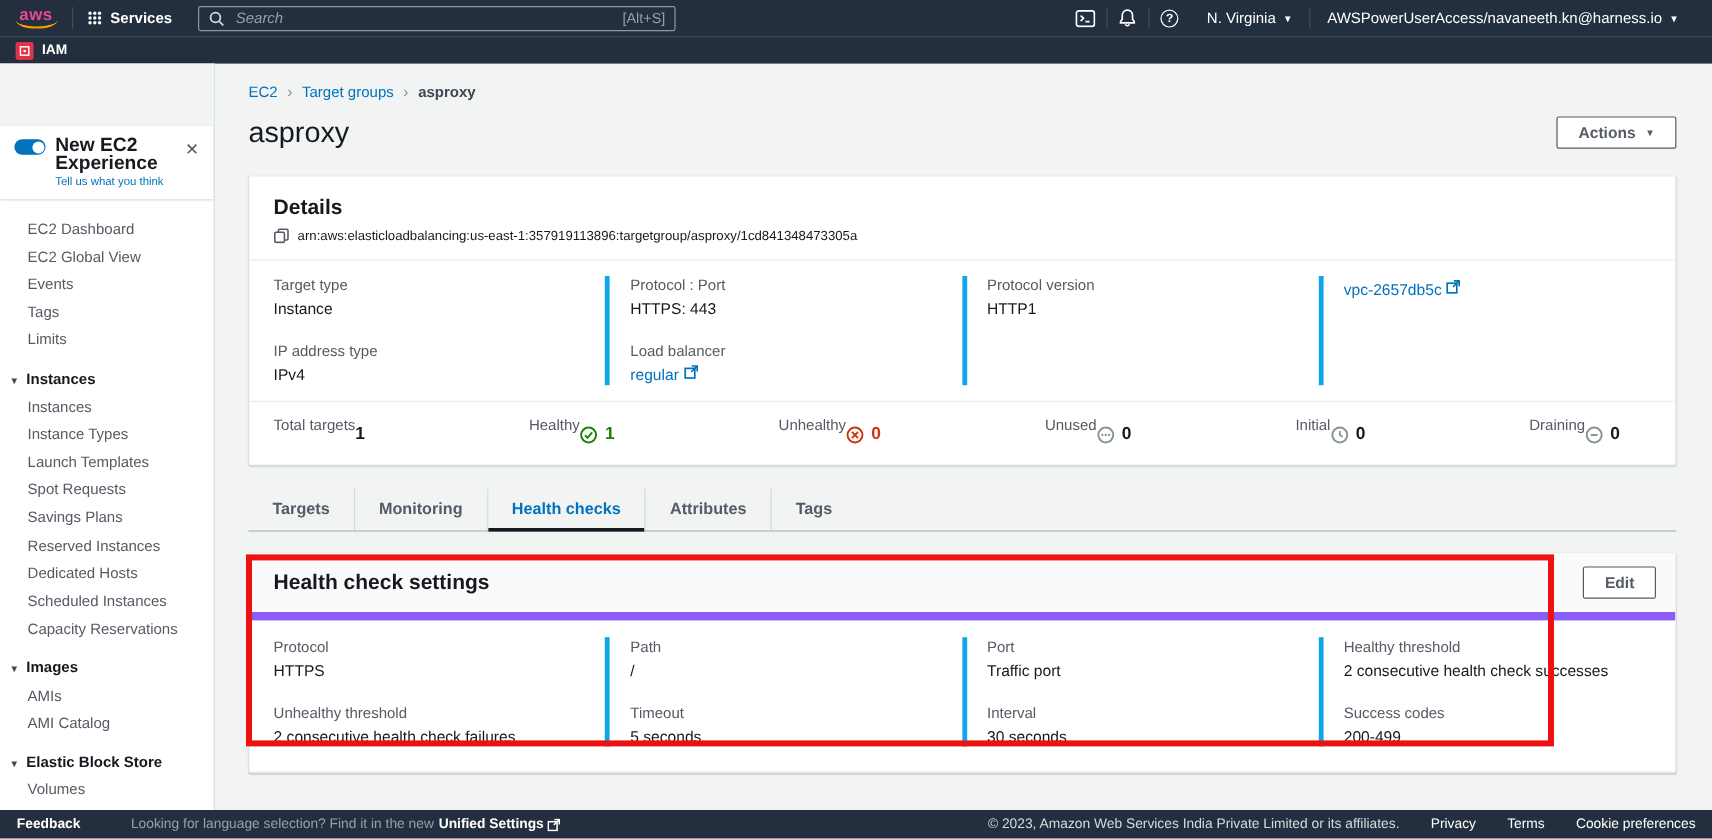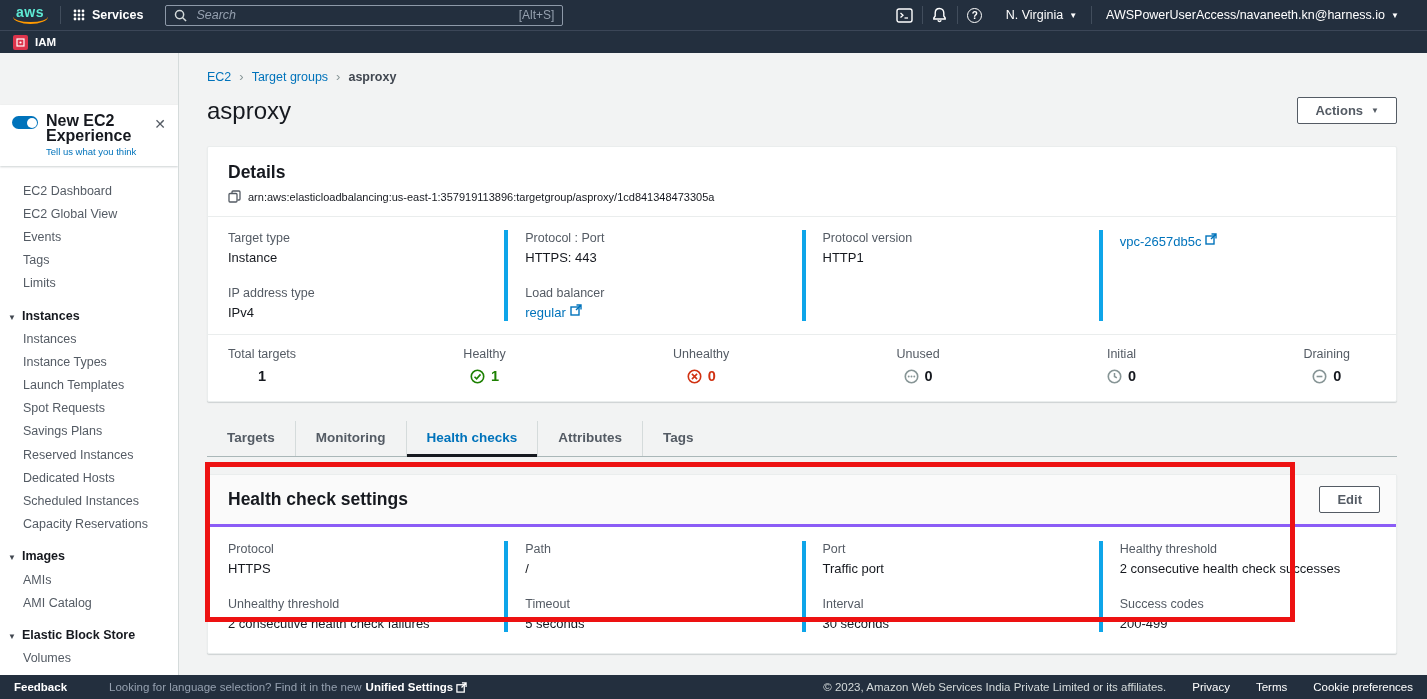--- a/index.html
+++ b/index.html
@@ -2,21 +2,21 @@
 <html><head>
 <meta charset="utf-8">
 <style>
   * { box-sizing: border-box; }
   html,body { margin:0; padding:0; }
   body { font-family:"Liberation Sans", sans-serif; background:#fff; }
   .app { position:relative; width:1427px; height:699px; background:#f2f3f3; overflow:hidden; font-size:13px; color:#16191f; }
 
   
   .topnav { height:30px; background:#232f3e; display:flex; align-items:center; color:#fff; padding:0 14px 0 12px; }
-  .aws-logo { position:relative; font-weight:bold; font-size:14px; color:#5eead4; padding:0 4px 6px 4px; letter-spacing:0.5px; }
+  .aws-logo { position:relative; font-weight:bold; font-size:14px; color:#ec4899; padding:0 4px 6px 4px; letter-spacing:0.5px; }
   .aws-logo::after { content:""; position:absolute; left:1px; right:0; bottom:2px; height:7px; border-bottom:2px solid #ff9900; border-radius:0 0 60% 60%/0 0 100% 100%; }
   .tn-divider { width:1px; height:18px; background:#414d5c; margin:0 12px; }
   .services { display:flex; align-items:center; gap:7px; font-size:12.5px; font-weight:bold; cursor:pointer; }
   .grid-icon svg { display:block; }
   .searchbox { display:flex; align-items:center; gap:7px; width:398px; height:21px; margin-left:22px; border:1px solid #8d99a8; border-radius:2px; padding:0 8px; background:#232f3e; }
   .searchbox input { flex:1; background:transparent; border:none; outline:none; color:#d5dbdb; font-style:italic; font-size:12.5px; font-family:"Liberation Sans",sans-serif; }
   .searchbox input::placeholder { color:#95a0af; font-style:italic; }
   .search-kbd { color:#95a0af; font-size:12px; font-style:normal; }
   .tn-right { margin-left:auto; display:flex; align-items:center; }
   .tn-iconbtn { display:flex; align-items:center; justify-content:center; width:34px; height:30px; cursor:pointer; }
@@ -64,36 +64,36 @@
   .divider { border-top:1px solid #eaeded; }
 
   .fields-grid { display:flex; padding:13px 0; }
   .fields-col { flex:1; padding:0 20px; display:flex; flex-direction:column; gap:19px; }
   .fields-col + .fields-col { border-left:4px solid #0ea5e9;padding-left:17px; }
   .f-label { font-size:12.5px; color:#545b64; line-height:16px; }
   .f-value { font-size:13px; color:#16191f; line-height:17px; margin-top:3px; }
   .f-link { color:#0073bb; cursor:pointer; display:inline-flex; align-items:flex-start; gap:4px; }
 
   .stats-row { display:flex; justify-content:space-between; padding:12px 46px 17px 20px; }
-  .stat { display:flex; flex-direction:column; }
+  .stat { display:flex; flex-direction:row; }
   .stat-label { font-size:12.5px; color:#545b64; }
   .stat-value { display:flex; align-items:center; justify-content:center; gap:6px; margin-top:7px; font-size:14.5px; font-weight:bold; color:#16191f; }
   .stat-value.green { color:#1d8102; }
   .stat-value.red { color:#d13212; }
 
   
   .tabs { display:flex; align-items:stretch; margin-top:19px; border-bottom:1px solid #aab7b8; width:1190px; }
   .tab { position:relative; padding:9px 20px 11px 20px; font-size:13.5px; font-weight:bold; color:#545b64; cursor:pointer; }
   .tab + .tab { border-left:1px solid #d5dbdb; }
   .tab.active { color:#0073bb; }
   .tab.active::after { content:""; position:absolute; left:0; right:0; bottom:-1px; height:3px; background:#16191f; }
 
   
   .hc-card { margin-top:17px; }
-  .hc-head { display:flex; align-items:center; justify-content:space-between; padding:11px 16px 11px 20px; background:#fafafa; border-bottom:3px solid #8b5cf6; }
+  .hc-head { display:flex; align-items:center; justify-content:space-between; padding:11px 16px 11px 20px; background:#fafafa; border-bottom:7px solid #8b5cf6; }
   .hc-grid { display:flex; padding:14px 0 21px 0; }
 
   
   .red-box { position:absolute; left:205px; top:462px; width:1090px; height:160px; border:5px solid #ed1212; pointer-events:none; z-index:5; }
 
   
   .footer { position:absolute; left:0; right:0; bottom:0; height:24px; background:#232f3e; display:flex; align-items:center; padding:0 14px; font-size:11.5px; color:#95a0af; }
   .ft-feedback { color:#fff; font-weight:bold; cursor:pointer; }
   .ft-lang { margin-left:42px; display:flex; align-items:flex-end; gap:4px; }
   .ft-strong { color:#fff; font-weight:bold; cursor:pointer; display:inline-flex; align-items:center; gap:3px; }

